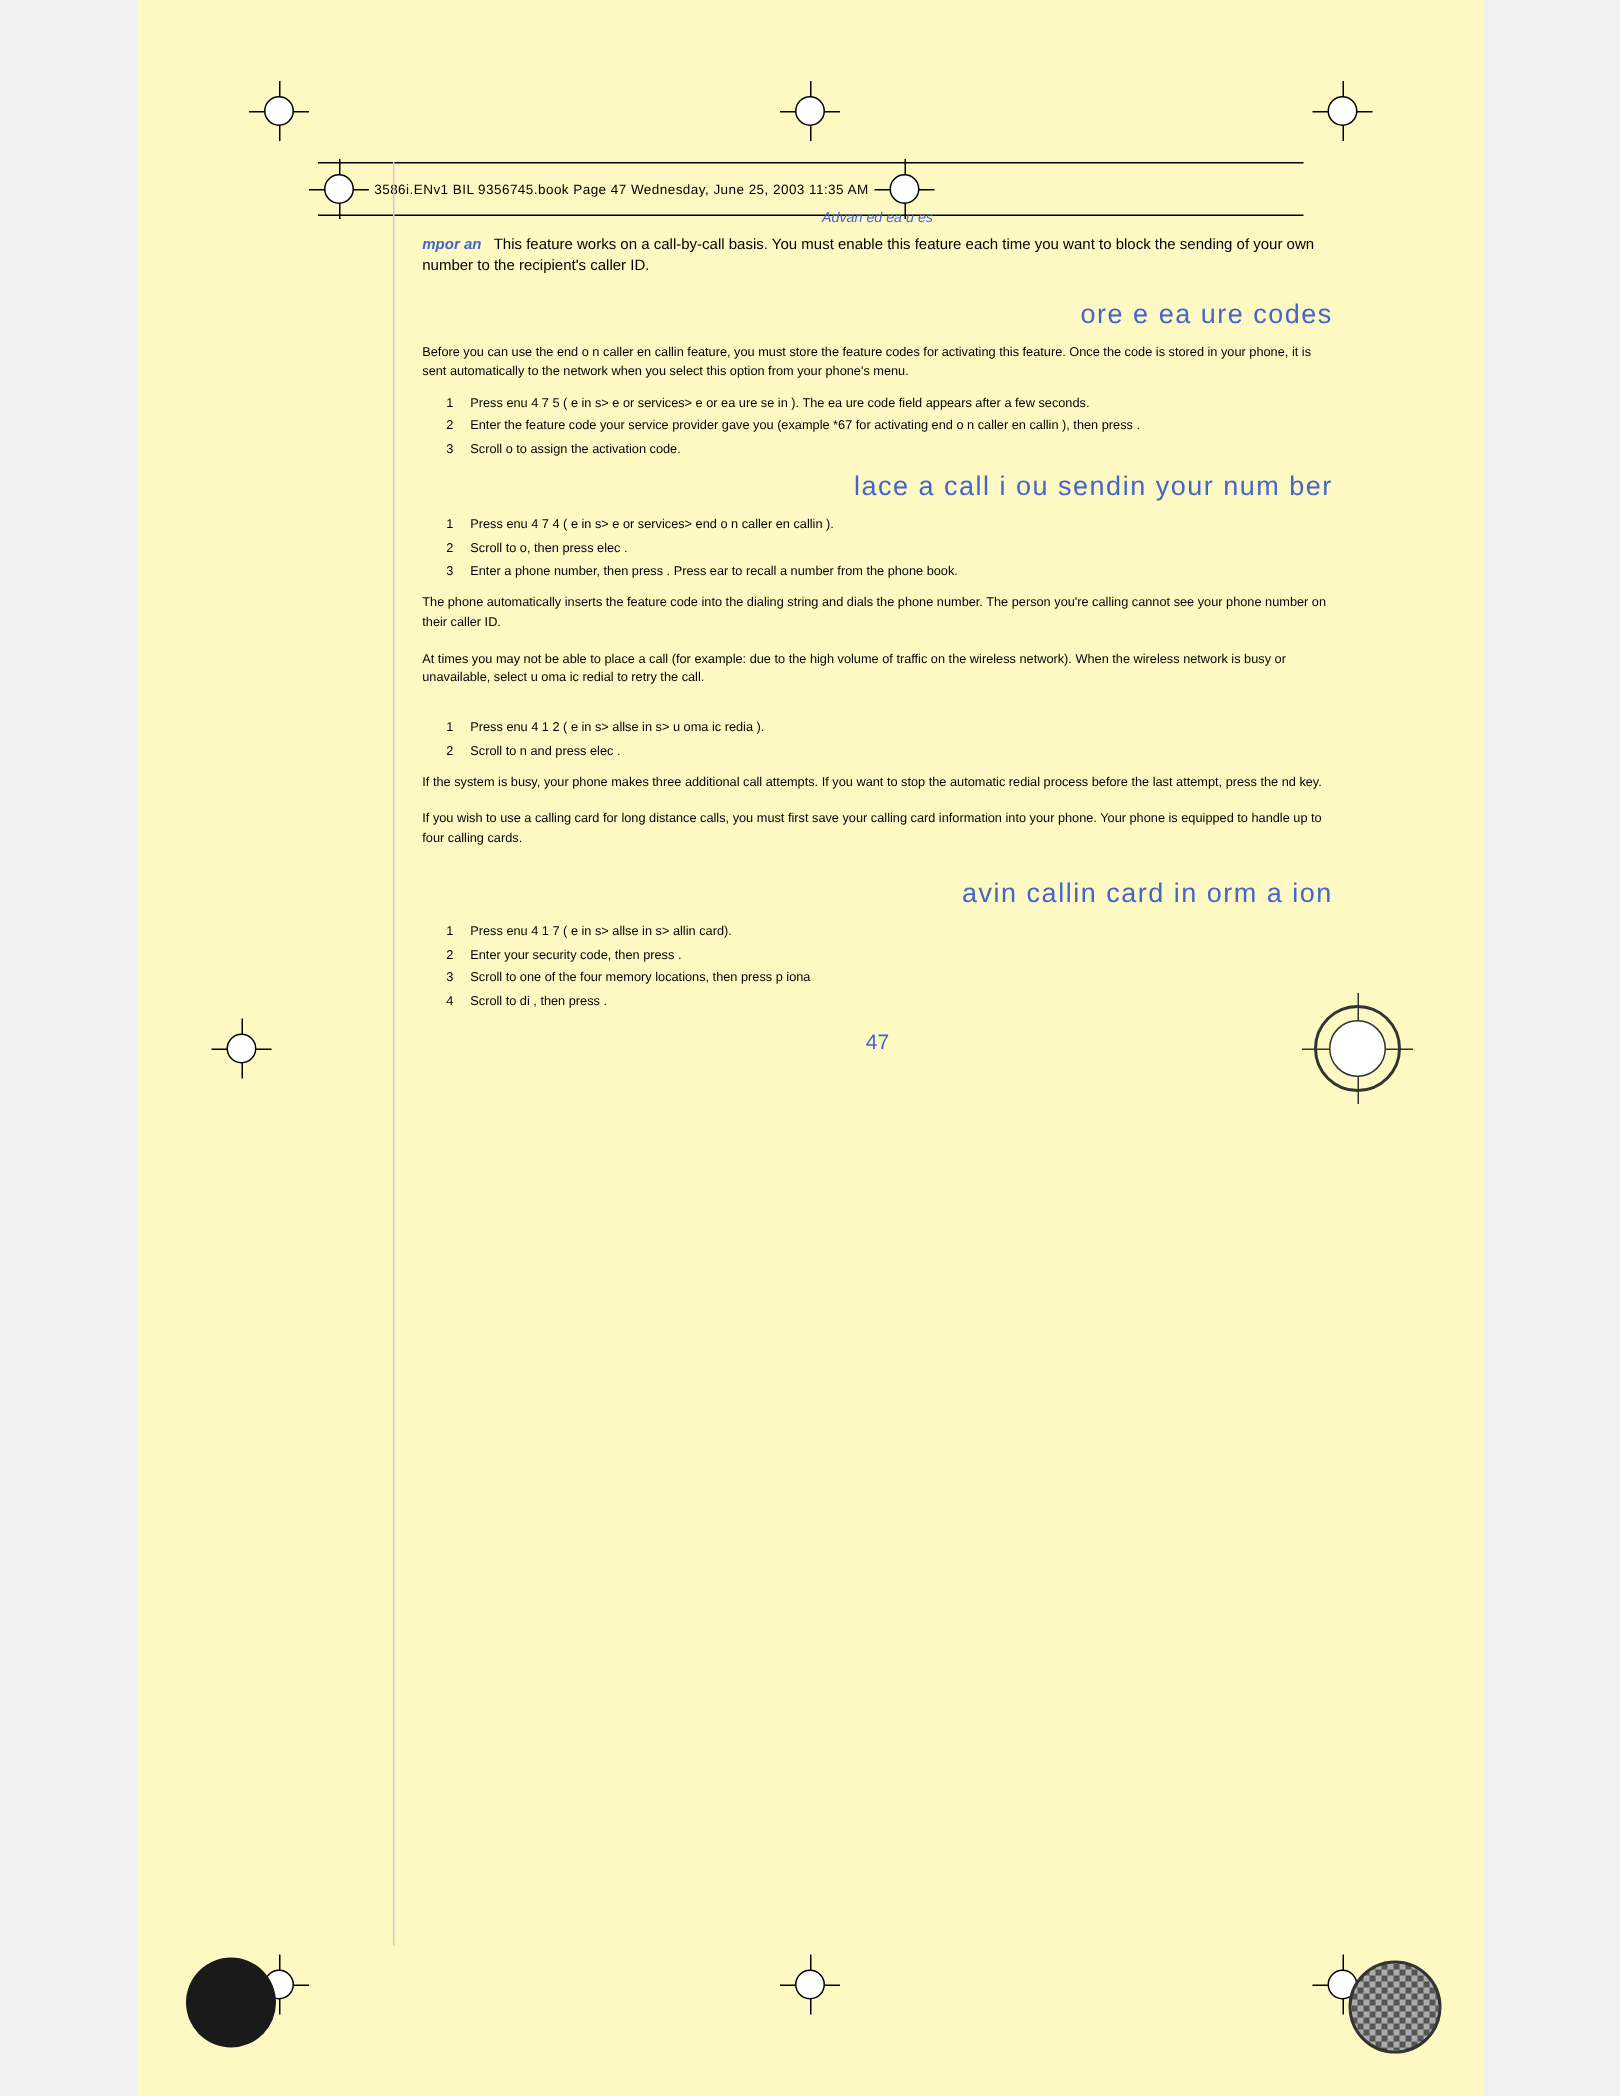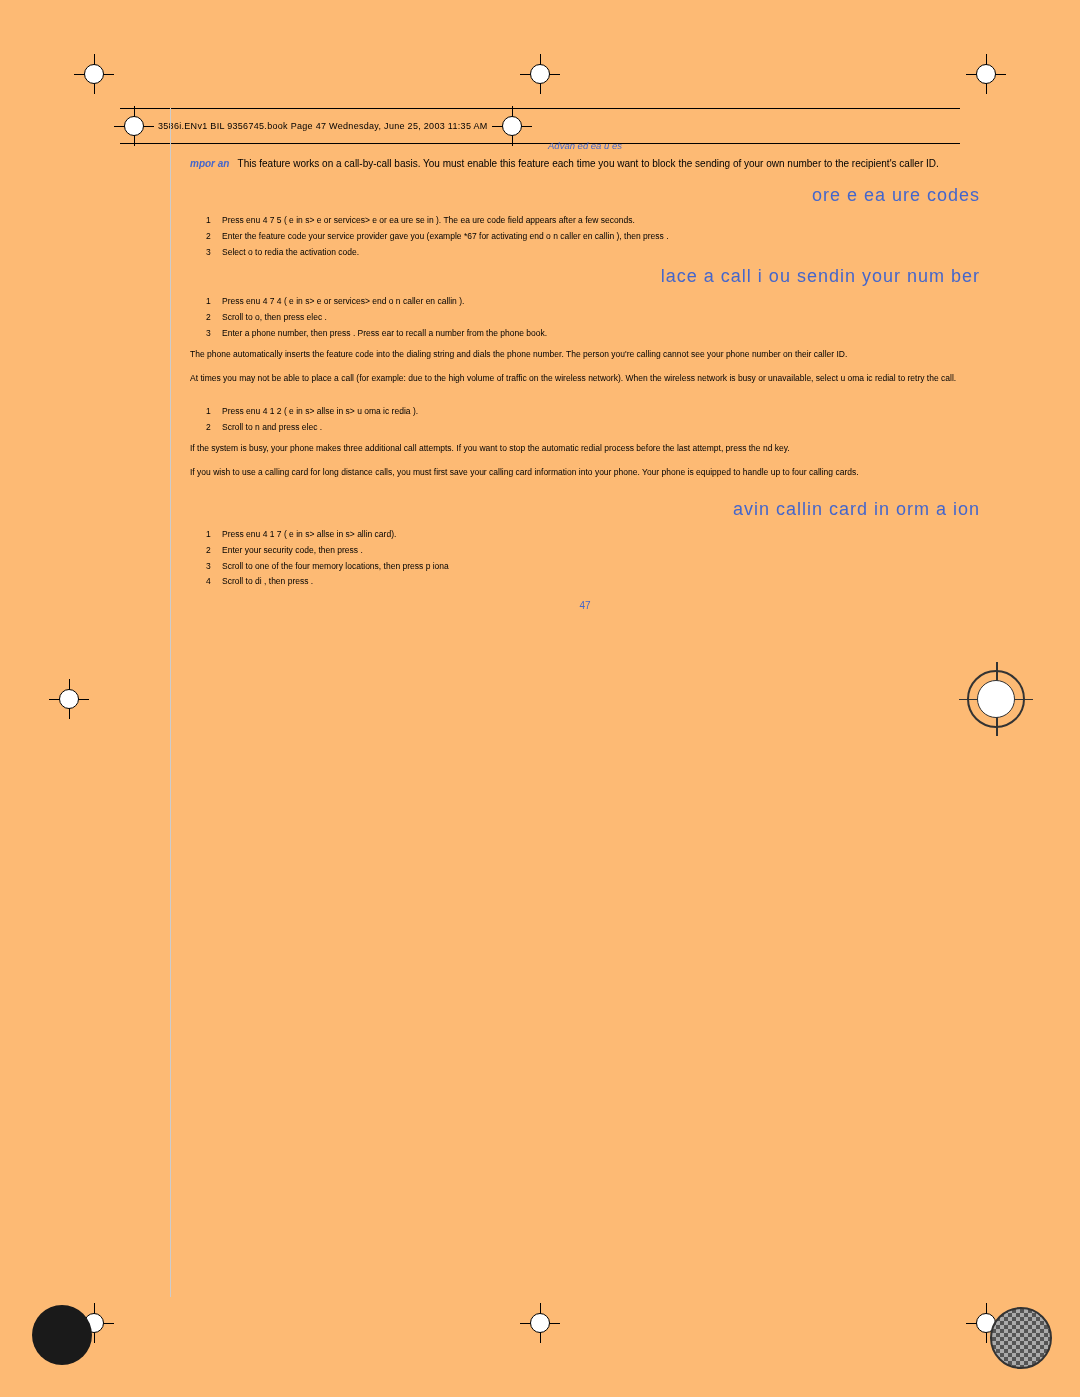--- a/index.html
+++ b/index.html
@@ -7,23 +7,23 @@
     body {
       background: #f0f0f0;
       display: flex;
       justify-content: center;
       align-items: flex-start;
       min-height: 100vh;
       font-family: 'Times New Roman', Times, serif;
     }
 
     .page {
-      width: 1080px;
+      width: 897px;
       min-height: 1397px;
-      background: #fdba74;
+      background: #fef9c3;
       position: relative;
       padding: 4px;
     }
 
     
     .header-bar {
       position: absolute;
       top: 108px;
       left: 120px;
       right: 120px;
@@ -112,21 +112,21 @@
       font-weight: normal;
     }
 
     .num-list-item .item-text {
       flex: 1;
     }
 
     
     .page-number {
       text-align: center;
-      font-size: 10px;
+      font-size: 14px;
       font-family: Arial, sans-serif;
       color: #4466cc;
       margin-top: 12px;
     }
 
     
     .left-line {
       position: absolute;
       left: 170px;
       top: 108px;
@@ -293,33 +293,34 @@
     <div class="advanced-label">Advan ed  ea u es</div>
 
     <div class="important-note">
       <span class="label">mpor an</span>
       &nbsp;
       <span>This feature works on a call-by-call basis. You must enable this feature each time you want to block the sending of your own number to the recipient's caller ID.</span>
     </div>
 
     <div class="section-heading">ore  e  ea ure codes</div>
 
+    <div class="body-text">Before you can use the  end o n caller    en callin  feature, you must store the feature codes for activating this feature. Once the code is stored in your phone, it is sent automatically to the network when you select this option from your phone's menu.</div>
 
     <div class="num-list">
       <div class="num-list-item">
         <span class="num">1</span>
         <span class="item-text">Press  enu 4  7  5 ( e  in s&gt;  e  or  services&gt;  e  or  ea ure se  in ). The  ea ure code field appears after a few seconds.</span>
       </div>
       <div class="num-list-item">
         <span class="num">2</span>
         <span class="item-text">Enter the feature code your service provider gave you (example *67  for activating  end o n caller    en callin ), then press  .</span>
       </div>
       <div class="num-list-item">
         <span class="num">3</span>
-        <span class="item-text">Select  o to redia the activation code.</span>
+        <span class="item-text">Scroll  o to assign the activation code.</span>
       </div>
     </div>
 
     <div class="section-heading">lace a call  i  ou  sendin  your num ber</div>
 
     <div class="num-list">
       <div class="num-list-item">
         <span class="num">1</span>
         <span class="item-text">Press  enu 4  7  4 ( e  in s&gt;  e  or  services&gt;  end o n caller    en callin ).</span>
       </div>

